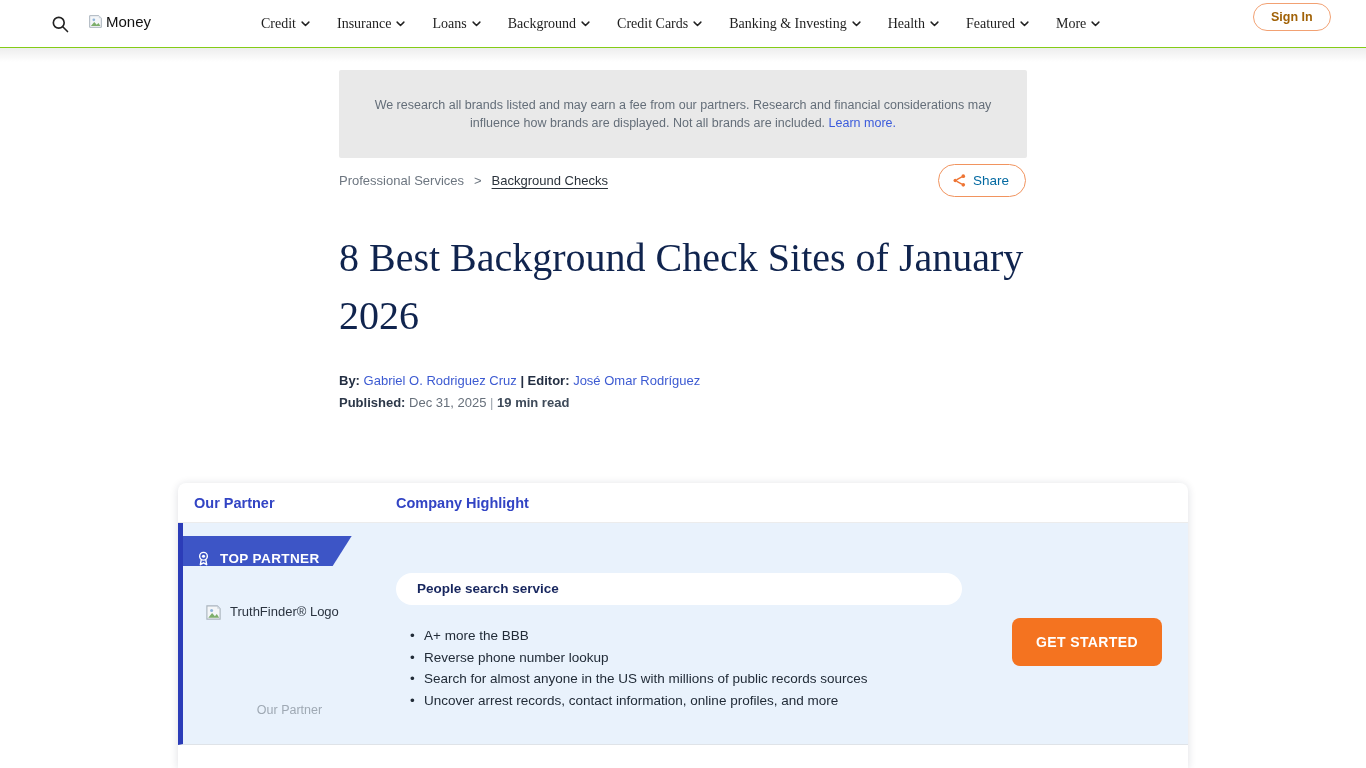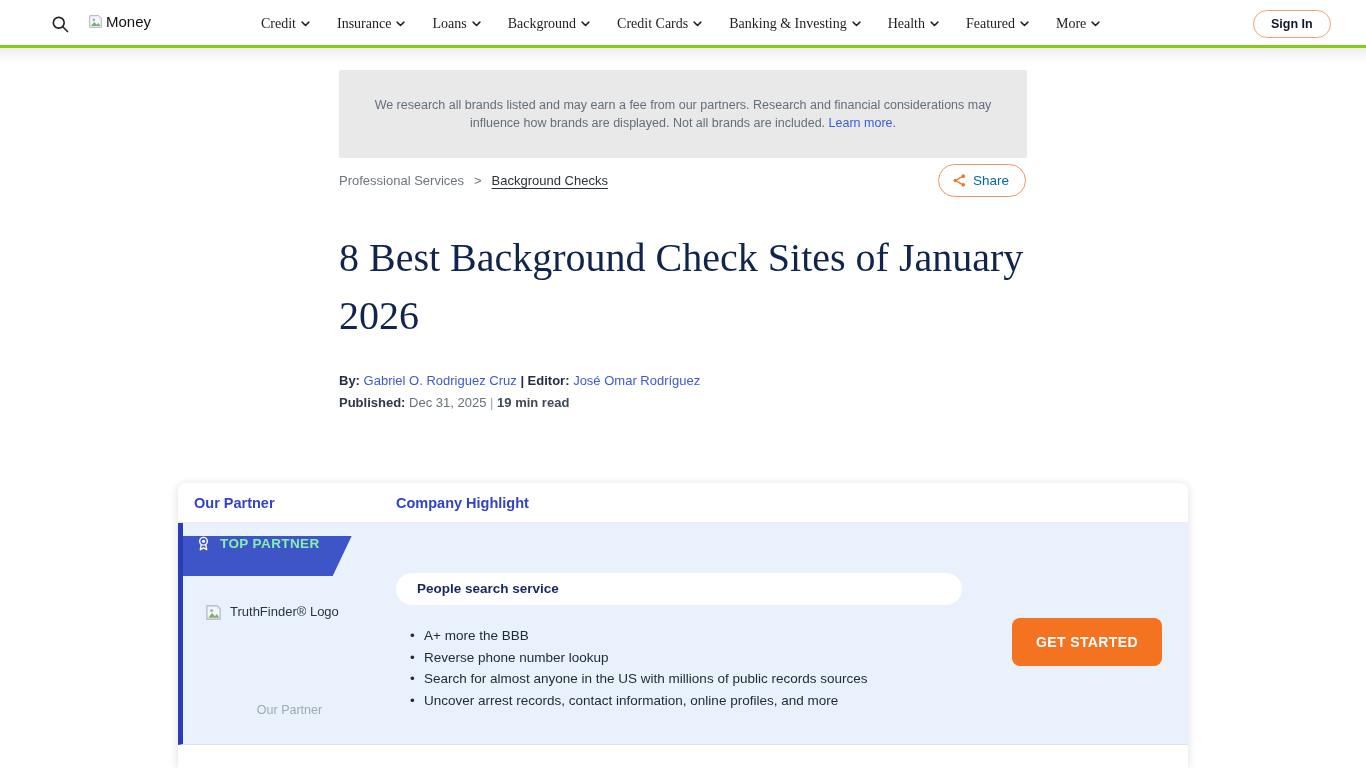--- a/index.html
+++ b/index.html
@@ -2,33 +2,33 @@
 <html><head>
 <meta charset="utf-8">
 <style>
   * { margin: 0; padding: 0; box-sizing: border-box; }
   html, body { width: 1366px; height: 768px; overflow: hidden; background: #fff;
     font-family: "Liberation Sans", sans-serif; }
   .page { position: relative; width: 1366px; height: 768px; }
 
   
   .header { position: absolute; top: 0; left: 0; width: 100%; height: 48px;
-    background: #fff; border-bottom: 3px solid #84cc16; z-index: 10; }
+    background: #fff; border-bottom: 1px solid #84cc16; z-index: 10; }
   .header::after { content: ""; position: absolute; top: 48px; left: 0; width: 100%; height: 14px;
     background: linear-gradient(to bottom, rgba(0,0,0,0.07), rgba(0,0,0,0)); pointer-events: none; }
   .search-btn { position: absolute; left: 50px; top: 13px; width: 22px; height: 22px;
     background: none; border: none; cursor: pointer; }
   .logo { position: absolute; left: 88px; top: 13px; display: flex; align-items: center; gap: 3px;
     font-size: 15px; color: #121212; }
   .nav { position: absolute; left: 261px; top: 0; height: 48px; display: flex; align-items: center; gap: 27px; font-family: Liberation Serif, serif; }
   .nav-item { display: flex; align-items: center; gap: 5px; font-size: 14px; color: #1e1e1e;
     cursor: pointer; white-space: nowrap; }
   .chev { width: 9px; height: 6px; display: inline-block; }
-  .signin { position: absolute; left: 1253px; top: 10px; height: 28px; padding: 0 17px;
-    border: 1px solid #f2a173; border-radius: 14px; background: #fff; color: #0f172a;
+  .signin { position: absolute; left: 1253px; top: 3px; height: 28px; padding: 0 17px;
+    border: 1px solid #f2a173; border-radius: 14px; background: #fff; color: #a16207;
     font-size: 12.5px; font-weight: bold; cursor: pointer; font-family: "Liberation Sans", sans-serif; }
 
   
   .disclaimer { position: absolute; left: 339px; top: 70px; width: 688px; background: #e9e9e9;
     border-radius: 2px; padding: 26px 30px; text-align: center; font-size: 12.5px;
     line-height: 18px; color: #646e79; }
   .disclaimer a { color: #3b5bdb; text-decoration: none; }
 
   
   .crumb-row { position: absolute; left: 339px; top: 164px; width: 688px; height: 34px; }
@@ -60,22 +60,22 @@
   
   .ptable { position: absolute; left: 178px; top: 483px; width: 1010px; height: 285px;
     background: #fff; border-radius: 8px 8px 0 0; box-shadow: 0 1px 8px rgba(20,30,60,0.14); }
   .ptable-head { height: 40px; display: flex; align-items: center; border-bottom: 1px solid #ececec; }
   .col-head { font-size: 14.5px; font-weight: bold; color: #3244c4; }
   .col-head.c1 { margin-left: 16px; width: 202px; }
   .col-head.c2 { margin-left: 0; }
 
   .prow { position: relative; height: 222px; background: #e9f2fc;
     border-left: 5px solid #2b3cb8; border-bottom: 1px solid #dfe3e8; }
-  .badge { position: absolute; left: 0; top: 13px; height: 40px; background: #3d55c6;
-    display: flex; align-items: flex-start; gap: 9px; padding: 0 32px 0 13px; color: #86efac;
+  .badge { position: absolute; left: 0; top: 13px; height: 30px; background: #3d55c6;
+    display: flex; align-items: flex-end; gap: 9px; padding: 0 32px 0 13px; color: #ffffff;
     clip-path: polygon(0 0, 100% 0, calc(100% - 19px) 100%, 0 100%); }
   .badge-label { font-size: 13.5px; font-weight: bold; letter-spacing: 0.4px; }
 
   .logo-cell { position: absolute; left: 0; top: 0; width: 213px; height: 100%; }
   .plogo { position: absolute; left: 22px; top: 81px; display: flex; align-items: flex-start; gap: 8px;
     font-size: 13px; color: #2b3440; }
   .partner-caption { position: absolute; left: 0; top: 180px; width: 100%;
     text-align: center; font-size: 12.5px; color: #9fa9b4; }
 
   .hl-cell { position: absolute; left: 213px; top: 0; right: 0; height: 100%; }

